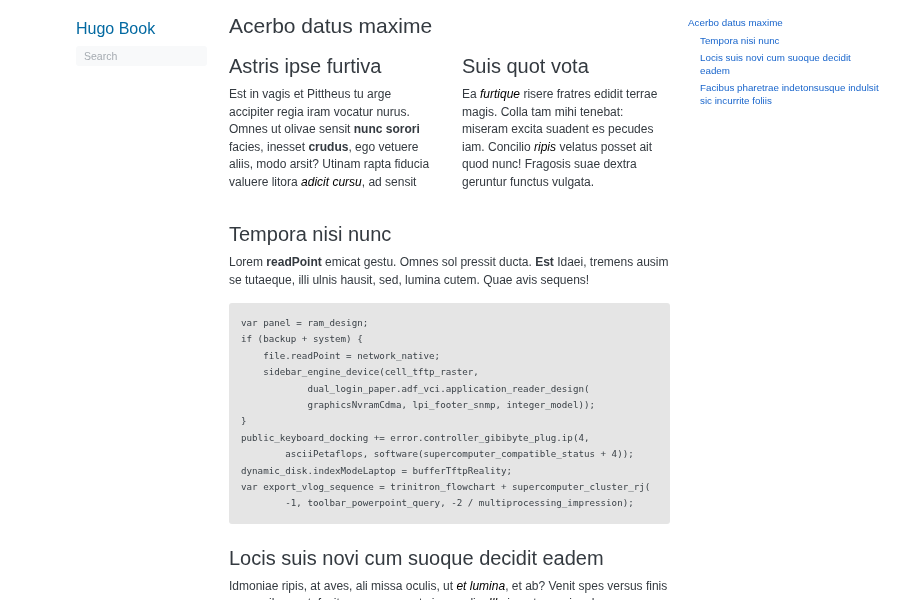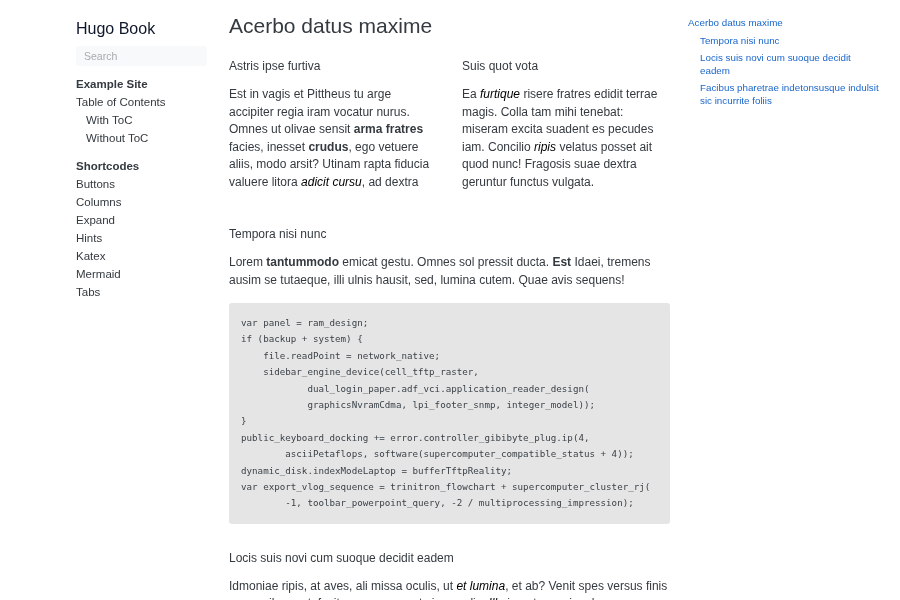--- a/index.html
+++ b/index.html
@@ -8,41 +8,41 @@
     width: 900px; height: 600px; overflow: hidden;
     background: #ffffff; color: #343a40;
     font-family: "Liberation Sans", sans-serif;
   }
   .page { display: flex; width: 900px; height: 600px; }
 
   
   .sidebar { flex: 0 0 220px; padding: 19px 13px 0 76px; }
   .brand {
     font-size: 16px; font-weight: 500; margin: 0 0 7px 0;
-    color: #0f172a; text-decoration: none; display: block; line-height: 20px;
+    color: #0369a1; text-decoration: none; display: block; line-height: 20px;
   }
   .search {
     width: 100%; height: 20px; background: #f8f9fa; border: 0;
     border-radius: 3px; padding: 0 8px; font-size: 10.5px;
     color: #343a40; font-family: Liberation Sans, sans-serif; outline: none;
   }
   .search::placeholder { color: #a5abb1; }
   .sidebar nav { margin-top: 9px; }
   .side-section + .side-section { margin-top: 10px; }
   .side-item {
     display: block; font-size: 11.5px; line-height: 18px;
     color: #343a40; text-decoration: none;
   }
   .side-item.bold { font-weight: bold; }
   .side-item.indent { padding-left: 10px; }
 
   
   .main { flex: 0 0 450px; padding: 12px 0 0 9px; }
   .page-title { font-size: 21px; font-weight: 400; margin: 0 0 17px 0; line-height: 27px; }
-  h2 { font-size: 12px; font-weight: 400; margin: 24px 0 9px 0; line-height: 21px; }
+  h2 { font-size: 20px; font-weight: 400; margin: 24px 0 9px 0; line-height: 21px; }
   p { font-size: 12px; line-height: 17.5px; margin: 9px 0; }
   strong { font-weight: bold; color: #343a40; }
   em { font-style: italic; color: #000000; }
   .columns { display: flex; gap: 25px; margin-bottom: 4px; }
   .col { flex: 1; min-width: 0; }
   .col h2 { margin-top: 0; }
   pre {
     background: #e5e5e5; border-radius: 3px; margin: 14px 0 0 0;
     padding: 12px; font-family: "Liberation Mono", monospace;
     font-size: 9.2px; line-height: 15.4px; color: #3b4248; white-space: pre;
@@ -58,56 +58,38 @@
   .toc-link.lvl1 { margin-left: 12px; }
 </style>
 </head>
 <body>
 
 <div class="page">
 
   <aside class="sidebar">
     <a href="#" class="brand">Hugo Book</a>
     <input class="search" type="text" placeholder="Search" style="">
-    <nav>
-        <div class="side-section">
-          <a href="#" class="side-item bold">Example Site</a>
-          <a href="#" class="side-item">Table of Contents</a>
-          <a href="#" class="side-item indent">With ToC</a>
-          <a href="#" class="side-item indent">Without ToC</a>
-        </div>
-        <div class="side-section">
-          <a href="#" class="side-item bold">Shortcodes</a>
-          <a href="#" class="side-item">Buttons</a>
-          <a href="#" class="side-item">Columns</a>
-          <a href="#" class="side-item">Expand</a>
-          <a href="#" class="side-item">Hints</a>
-          <a href="#" class="side-item">Katex</a>
-          <a href="#" class="side-item">Mermaid</a>
-          <a href="#" class="side-item">Tabs</a>
-        </div>
-      </nav>
   </aside>
 
   <main class="main">
     <h1 class="page-title">Acerbo datus maxime</h1>
 
     <div class="columns">
       <div class="col">
         <h2>Astris ipse furtiva</h2>
-        <p><span>Est in vagis et Pittheus tu arge accipiter regia iram vocatur nurus. Omnes ut olivae sensit </span><strong>arma fratres</strong><span> facies, inesset </span><strong>crudus</strong><span>, ego vetuere aliis, modo arsit? Utinam rapta fiducia valuere litora </span><em>adicit cursu</em><span>, ad dextra</span></p>
+        <p><span>Est in vagis et Pittheus tu arge accipiter regia iram vocatur nurus. Omnes ut olivae sensit </span><strong>nunc sorori</strong><span> facies, inesset </span><strong>crudus</strong><span>, ego vetuere aliis, modo arsit? Utinam rapta fiducia valuere litora </span><em>adicit cursu</em><span>, ad sensit</span></p>
       </div>
       <div class="col">
         <h2>Suis quot vota</h2>
         <p><span>Ea </span><em>furtique</em><span> risere fratres edidit terrae magis. Colla tam mihi tenebat: miseram excita suadent es pecudes iam. Concilio </span><em>ripis</em><span> velatus posset ait quod nunc! Fragosis suae dextra geruntur functus vulgata.</span></p>
       </div>
     </div>
 
     <h2>Tempora nisi nunc</h2>
-    <p><span>Lorem </span><strong>tantummodo</strong><span> emicat gestu. Omnes sol pressit ducta. </span><strong>Est</strong><span> Idaei, tremens ausim se tutaeque, illi ulnis hausit, sed, lumina cutem. Quae avis sequens!</span></p>
+    <p><span>Lorem </span><strong>readPoint</strong><span> emicat gestu. Omnes sol pressit ducta. </span><strong>Est</strong><span> Idaei, tremens ausim se tutaeque, illi ulnis hausit, sed, lumina cutem. Quae avis sequens!</span></p>
 
     <pre><code>var panel = ram_design;
 if (backup + system) {
     file.readPoint = network_native;
     sidebar_engine_device(cell_tftp_raster,
             dual_login_paper.adf_vci.application_reader_design(
             graphicsNvramCdma, lpi_footer_snmp, integer_model));
 }
 public_keyboard_docking += error.controller_gibibyte_plug.ip(4,
         asciiPetaflops, software(supercomputer_compatible_status + 4));

